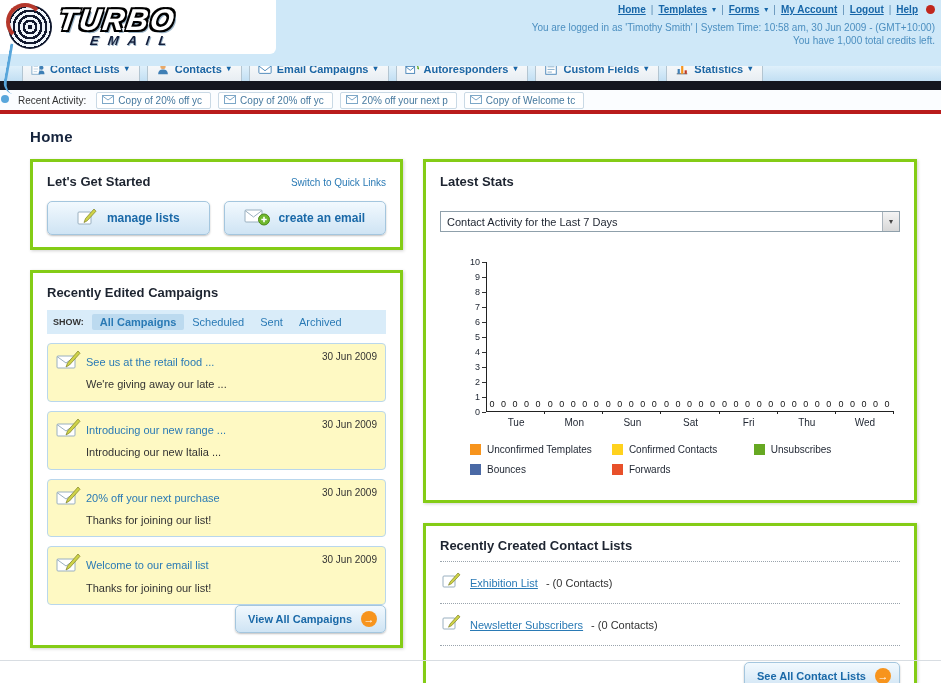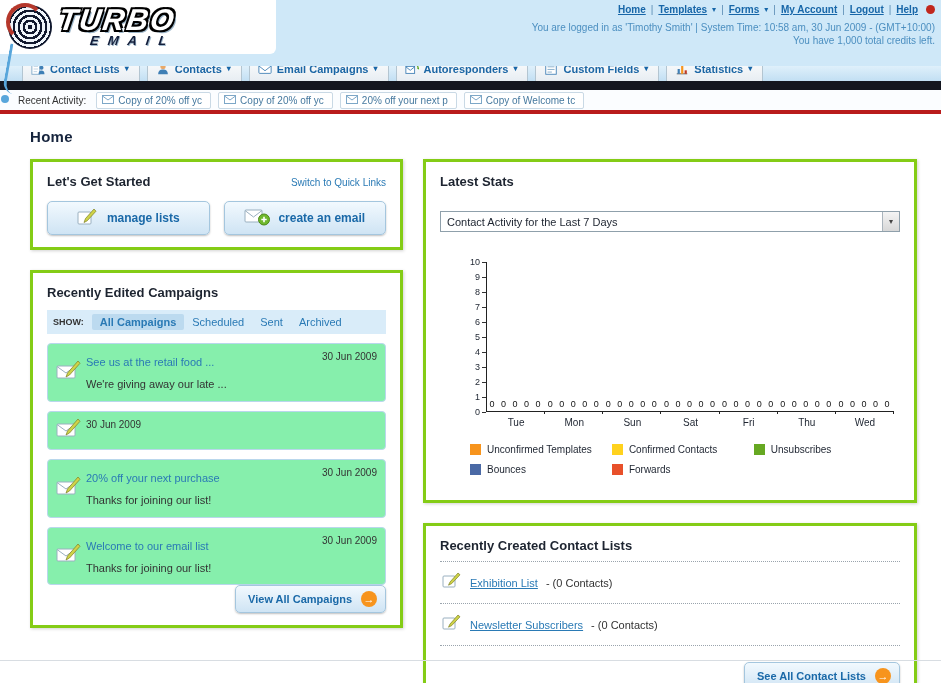--- a/index.html
+++ b/index.html
@@ -70,21 +70,21 @@
     background:linear-gradient(#f2f9fe,#cfe4f4); border:1px solid #a4c6de; border-radius:5px;
     font-family:inherit; font-size:12px; font-weight:bold; color:#1a69a8; cursor:pointer;
     box-shadow:0 1px 2px rgba(0,0,0,0.25); }
 
   
   .filter-bar { background:#d9ecf9; margin-top:10px; padding:4px 6px; display:flex; align-items:center; font-size:11px; }
   .show-label { font-size:9px; font-weight:bold; color:#333; margin-right:8px; }
   .filter { color:#2a7ab5; padding:2px 8px; cursor:pointer; text-decoration:none; }
   .filter.selected { background:#bcdaef; border-radius:2px; font-weight:bold; }
   .campaign-item { margin-top:9px; border:1px solid #b9d7ec; border-radius:4px; padding:6px 8px;
-    display:flex; align-items:center; cursor:pointer; background:#86efac; }
+    display:flex; align-items:flex-start; cursor:pointer; background:#fef9c3; }
   .ci-icon { flex:0 0 30px; }
   .ci-text { flex:1; line-height:1.4; }
   .ci-title { font-size:11px; color:#2a7ab5; cursor:pointer; }
   .ci-sub { font-size:11px; color:#333; }
   .ci-date { font-size:10px; color:#333; align-self:flex-start; margin-top:1px; }
   .view-all-row { display:flex; justify-content:flex-end; }
   .pill-btn { display:flex; align-items:center; gap:9px; background:linear-gradient(#f2f9fe,#cfe4f4);
     border:1px solid #a4c6de; border-radius:5px; padding:5px 8px 5px 12px; font-family:inherit;
     font-size:11px; font-weight:bold; color:#1a69a8; cursor:pointer; box-shadow:0 1px 2px rgba(0,0,0,0.25); }
   .arrow-circle { width:16px; height:16px; border-radius:50%; background:#f7941d; color:#fff; font-size:11px;
@@ -314,20 +314,24 @@
             </span>
             <span class="ci-date">30 Jun 2009</span>
           </div>
 
           <div class="campaign-item">
             <span class="ci-icon"><svg width="26" height="21" viewBox="0 0 26 21">
                   <rect x="1" y="6" width="18" height="12" rx="1" fill="#fff" stroke="#9ab0c0"></rect>
                   <path d="M1 6.5L10 13l9-6.5" fill="none" stroke="#9ab0c0"></path>
                   <path d="M22 1L11.5 13 10 17l3.5-2L24 3.3z" fill="#cfd348" stroke="#7d7f23" stroke-width="0.7"></path>
                 </svg></span>
+            <span class="ci-text">
+              <span class="ci-title">Introducing our new range ...</span><br>
+              <span class="ci-sub">Introducing our new Italia ...</span>
+            </span>
             <span class="ci-date">30 Jun 2009</span>
           </div>
 
           <div class="campaign-item">
             <span class="ci-icon"><svg width="26" height="21" viewBox="0 0 26 21">
                   <rect x="1" y="6" width="18" height="12" rx="1" fill="#fff" stroke="#9ab0c0"></rect>
                   <path d="M1 6.5L10 13l9-6.5" fill="none" stroke="#9ab0c0"></path>
                   <path d="M22 1L11.5 13 10 17l3.5-2L24 3.3z" fill="#cfd348" stroke="#7d7f23" stroke-width="0.7"></path>
                 </svg></span>
             <span class="ci-text">

